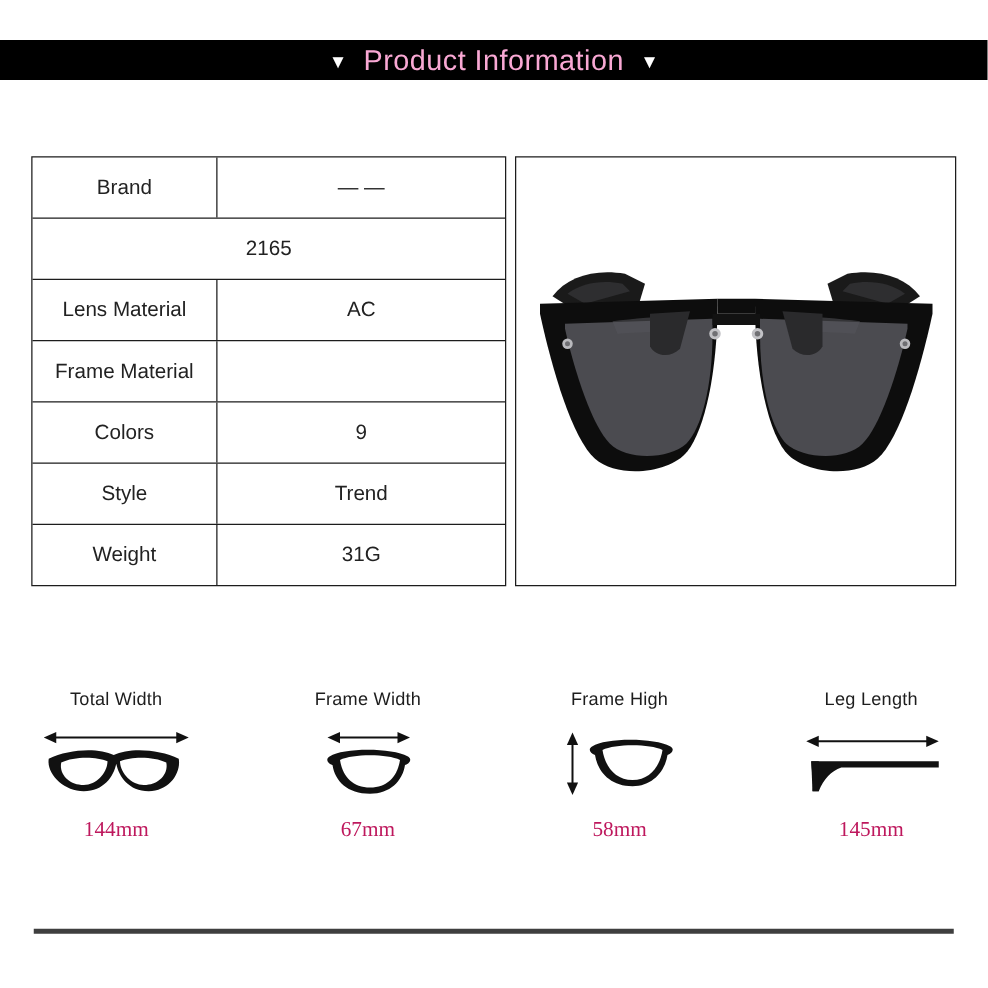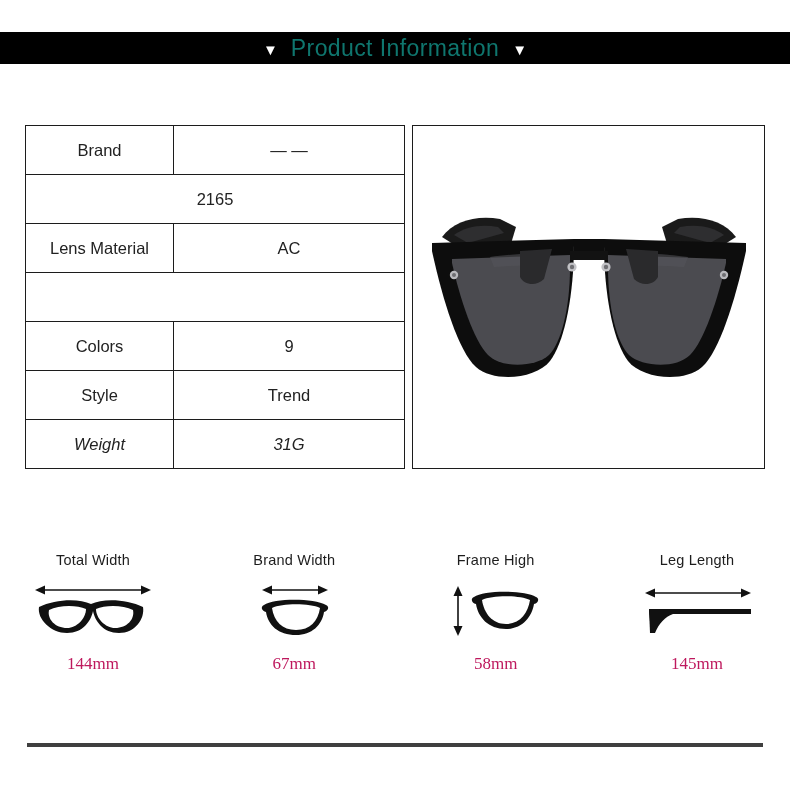--- a/index.html
+++ b/index.html
@@ -22,21 +22,21 @@
     top: 32px;
     width: 790px;
     height: 32px;
     background: #000000;
     display: flex;
     align-items: center;
     justify-content: center;
     gap: 13px;
   }
   .banner-title {
-    color: #0f766e;
+    color: #f9a8d4;
     font-size: 23px;
     font-weight: 400;
     letter-spacing: 0.4px;
     line-height: 1;
     white-space: nowrap;
     text-align: center;
   }
   .banner-tri {
     color: #ffffff;
     font-size: 15px;
@@ -55,21 +55,21 @@
     box-sizing: border-box;
     display: flex;
     flex-direction: column;
   }
   .spec-row {
     flex: 1 1 0;
     display: flex;
     border-bottom: 1px solid #1c1c1c;
     box-sizing: border-box;
   }
-  .spec-row:last-child { border-bottom: none; font-style: italic; }
+  .spec-row:last-child { border-bottom: none; }
   .spec-key {
     width: 148px;
     border-right: 1px solid #1c1c1c;
     box-sizing: border-box;
     display: flex;
     align-items: center;
     justify-content: center;
     font-size: 16.5px;
     color: #222222;
     font-weight: 400;
@@ -163,20 +163,21 @@
     <div class="spec-val">— —</div>
   </div>
   <div class="spec-row">
     <div class="spec-val">2165</div>
   </div>
   <div class="spec-row">
     <div class="spec-key">Lens Material</div>
     <div class="spec-val">AC</div>
   </div>
   <div class="spec-row">
+    <div class="spec-key">Frame Material</div>
   </div>
   <div class="spec-row">
     <div class="spec-key">Colors</div>
     <div class="spec-val">9</div>
   </div>
   <div class="spec-row">
     <div class="spec-key">Style</div>
     <div class="spec-val">Trend</div>
   </div>
   <div class="spec-row">
@@ -235,21 +236,21 @@
         <polygon points="122,9 112,4.5 112,13.5" fill="#111"></polygon>
         <path d="M10 26 C26 18 50 17 62 23 C74 17 98 18 114 26 C116 38 106 52 90 52 C74 52 66 40 64 30 C62 40 54 52 38 52 C22 52 8 38 10 26 Z" fill="#111"></path>
         <path d="M20 29 C30 24 48 24 57 28 C57 37 48 47 38 47 C26 47 18 38 20 29 Z" fill="#fff"></path>
         <path d="M104 29 C94 24 76 24 67 28 C67 37 76 47 86 47 C98 47 106 38 104 29 Z" fill="#fff"></path>
       </svg>
     </div>
     <div class="measure-value">144mm</div>
   </div>
 
   <div class="measure-item">
-    <div class="measure-label">Brand Width</div>
+    <div class="measure-label">Frame Width</div>
     <div class="measure-figure">
       <svg width="128" height="60" viewBox="0 0 128 60">
         <g stroke="#111" stroke-width="1.6" fill="none">
           <line x1="38" y1="9" x2="92" y2="9"></line>
         </g>
         <polygon points="32,9 42,4.5 42,13.5" fill="#111"></polygon>
         <polygon points="98,9 88,4.5 88,13.5" fill="#111"></polygon>
         <path d="M34 24 C44 17 84 17 96 24 C100 26 98 30 94 31 C92 44 82 54 66 54 C48 54 38 44 36 31 C32 30 30 26 34 24 Z" fill="#111"></path>
         <path d="M42 27 C52 22 80 22 90 27 C88 40 80 49 66 49 C52 49 44 40 42 27 Z" fill="#fff"></path>
       </svg>

